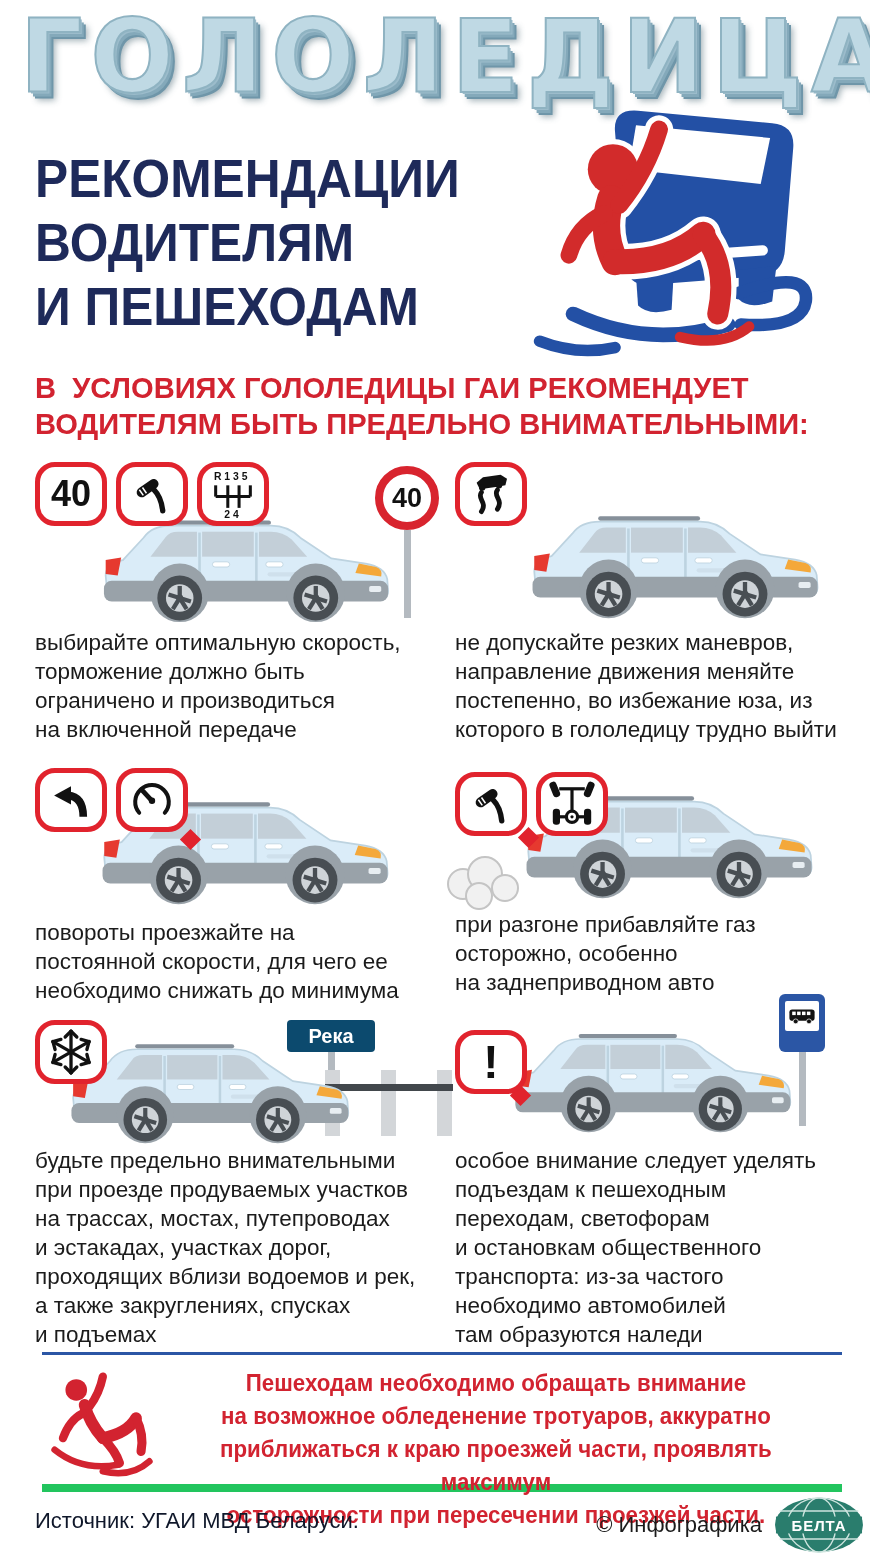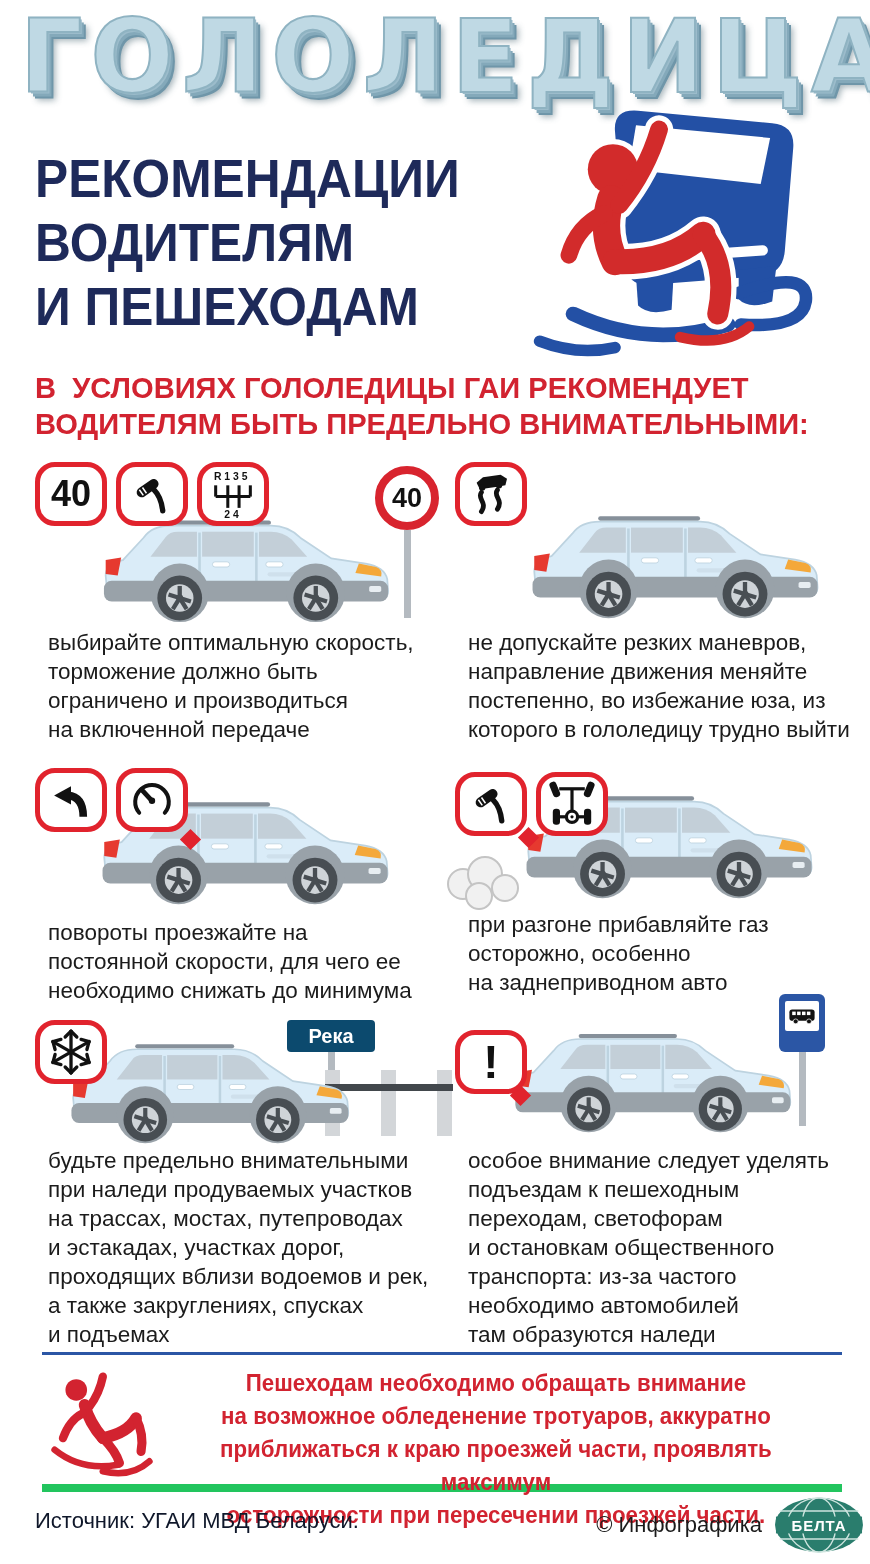--- a/index.html
+++ b/index.html
@@ -15,21 +15,21 @@
   .subtitle{position:absolute;left:35px;top:146px;font-weight:700;font-size:54px;line-height:64px;
             color:#1e2a5a;white-space:pre-line;transform:scaleX(.92);transform-origin:left top;}
   .hero{position:absolute;left:520px;top:96px;width:320px;height:262px;}
 
   
   .intro{position:absolute;left:35px;top:370px;font-weight:700;font-size:30px;line-height:36px;
          color:#d22330;white-space:pre-wrap;transform:scaleX(.97);transform-origin:left top;}
 
   
   .tip{position:absolute;width:410px;}
-  .caption{position:absolute;left:0;font-size:22.5px;line-height:29px;color:#1b1b1b;white-space:pre-line;margin-left:13px;}
+  .caption{position:absolute;left:0;font-size:22.5px;line-height:29px;color:#1b1b1b;white-space:pre-line;}
   .icon-row{position:absolute;display:flex;gap:9px;z-index:3;}
   .ricon{width:72px;height:64px;box-sizing:border-box;border:5px solid #e1232d;border-radius:20px;
          background:#fff;display:flex;align-items:center;justify-content:center;position:relative;}
   .ricon .num{font-weight:700;font-size:36px;color:#111;}
   .tail{position:absolute;width:15px;height:15px;background:#e1232d;transform:rotate(45deg);z-index:2;}
   .car{position:absolute;z-index:1;}
 
   
   .sign60{position:absolute;z-index:0;width:68px;text-align:center;}
   .sign60 .circ{width:64px;height:64px;box-sizing:border-box;border:8px solid #d8242e;border-radius:50%;
@@ -312,21 +312,21 @@
     <div class="barrier" style="left:290px;top:58px;">
       <div class="post" style="left:0;"></div>
         <div class="post" style="left:56px;"></div>
         <div class="post" style="left:112px;"></div>
       <div class="bar"></div>
     </div>
     <svg class="car" style="left:18px;top:22px;width:302px;height:111px;">
         <use href="#car"></use>
       </svg>
     <div class="caption" style="top:134px;">будьте предельно внимательными
-при наледи продуваемых участков
+при проезде продуваемых участков
 на трассах, мостах, путепроводах
 и эстакадах, участках дорог,
 проходящих вблизи водоемов и рек,
 а также закруглениях, спусках
 и подъемах</div>
   </div>
 
   <div class="tip" style="left:455px;top:1012px;">
     <div class="icon-row" style="left:0;top:18px;">
       <div class="ricon">

